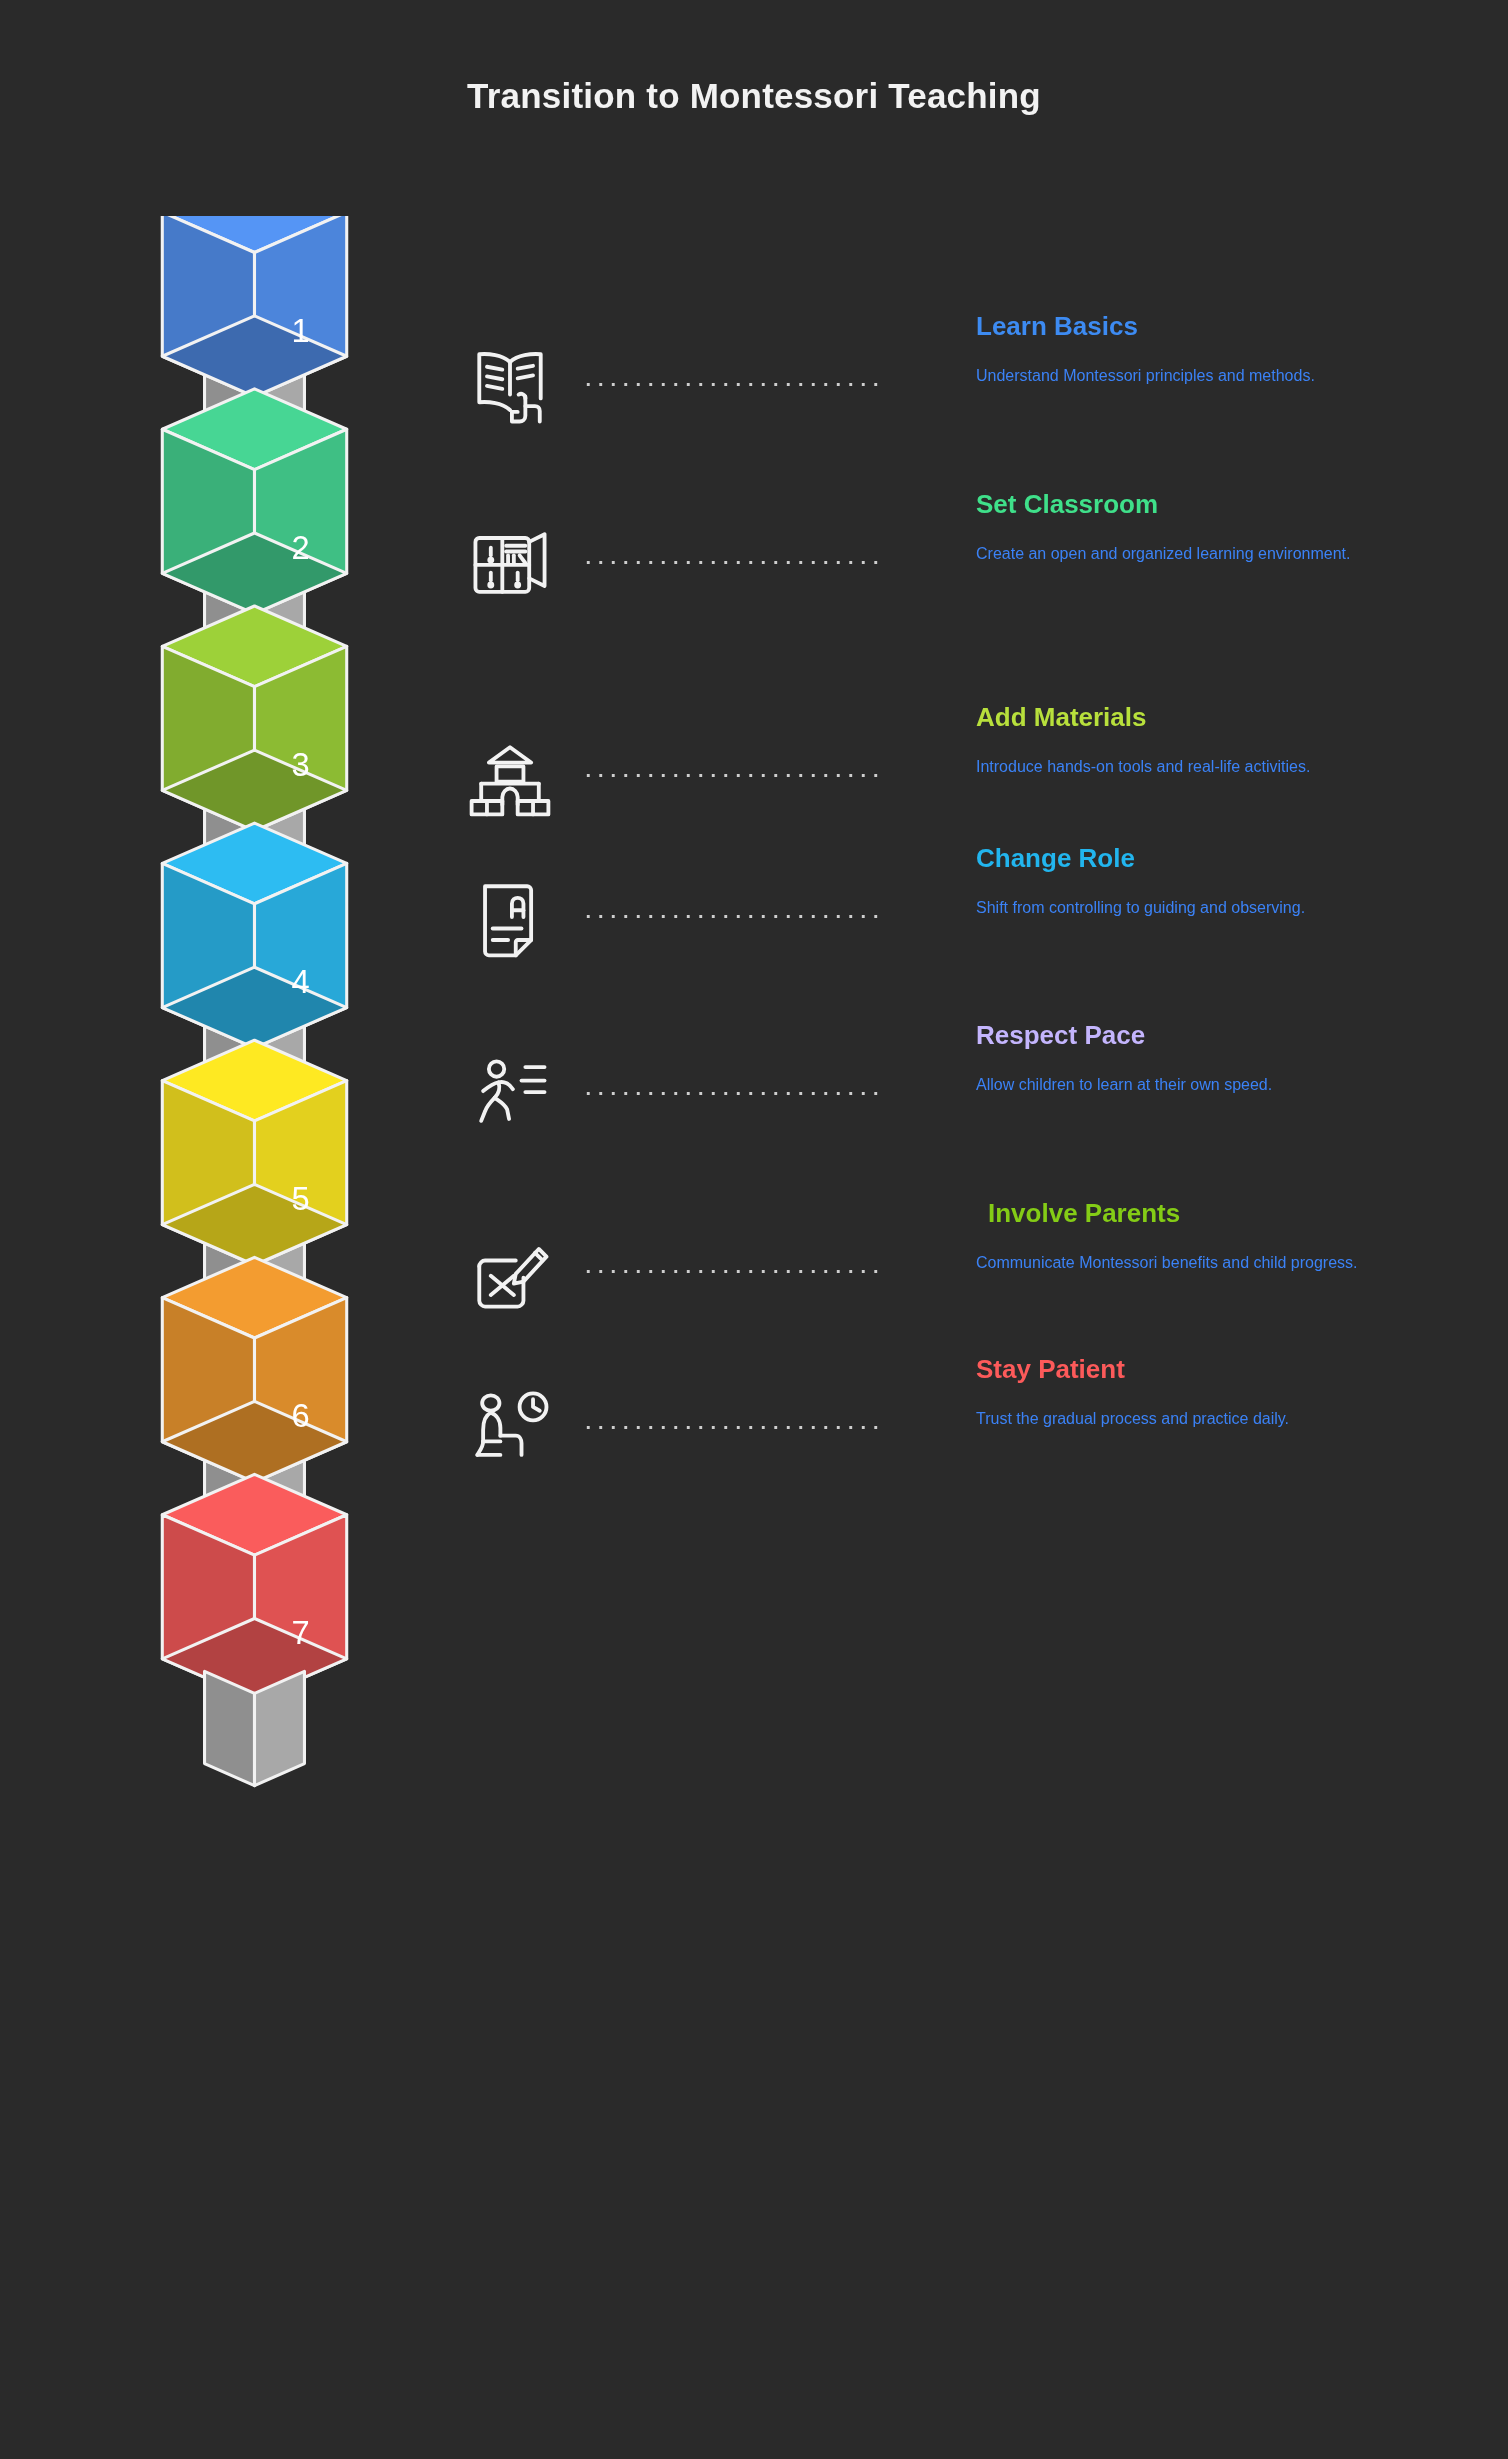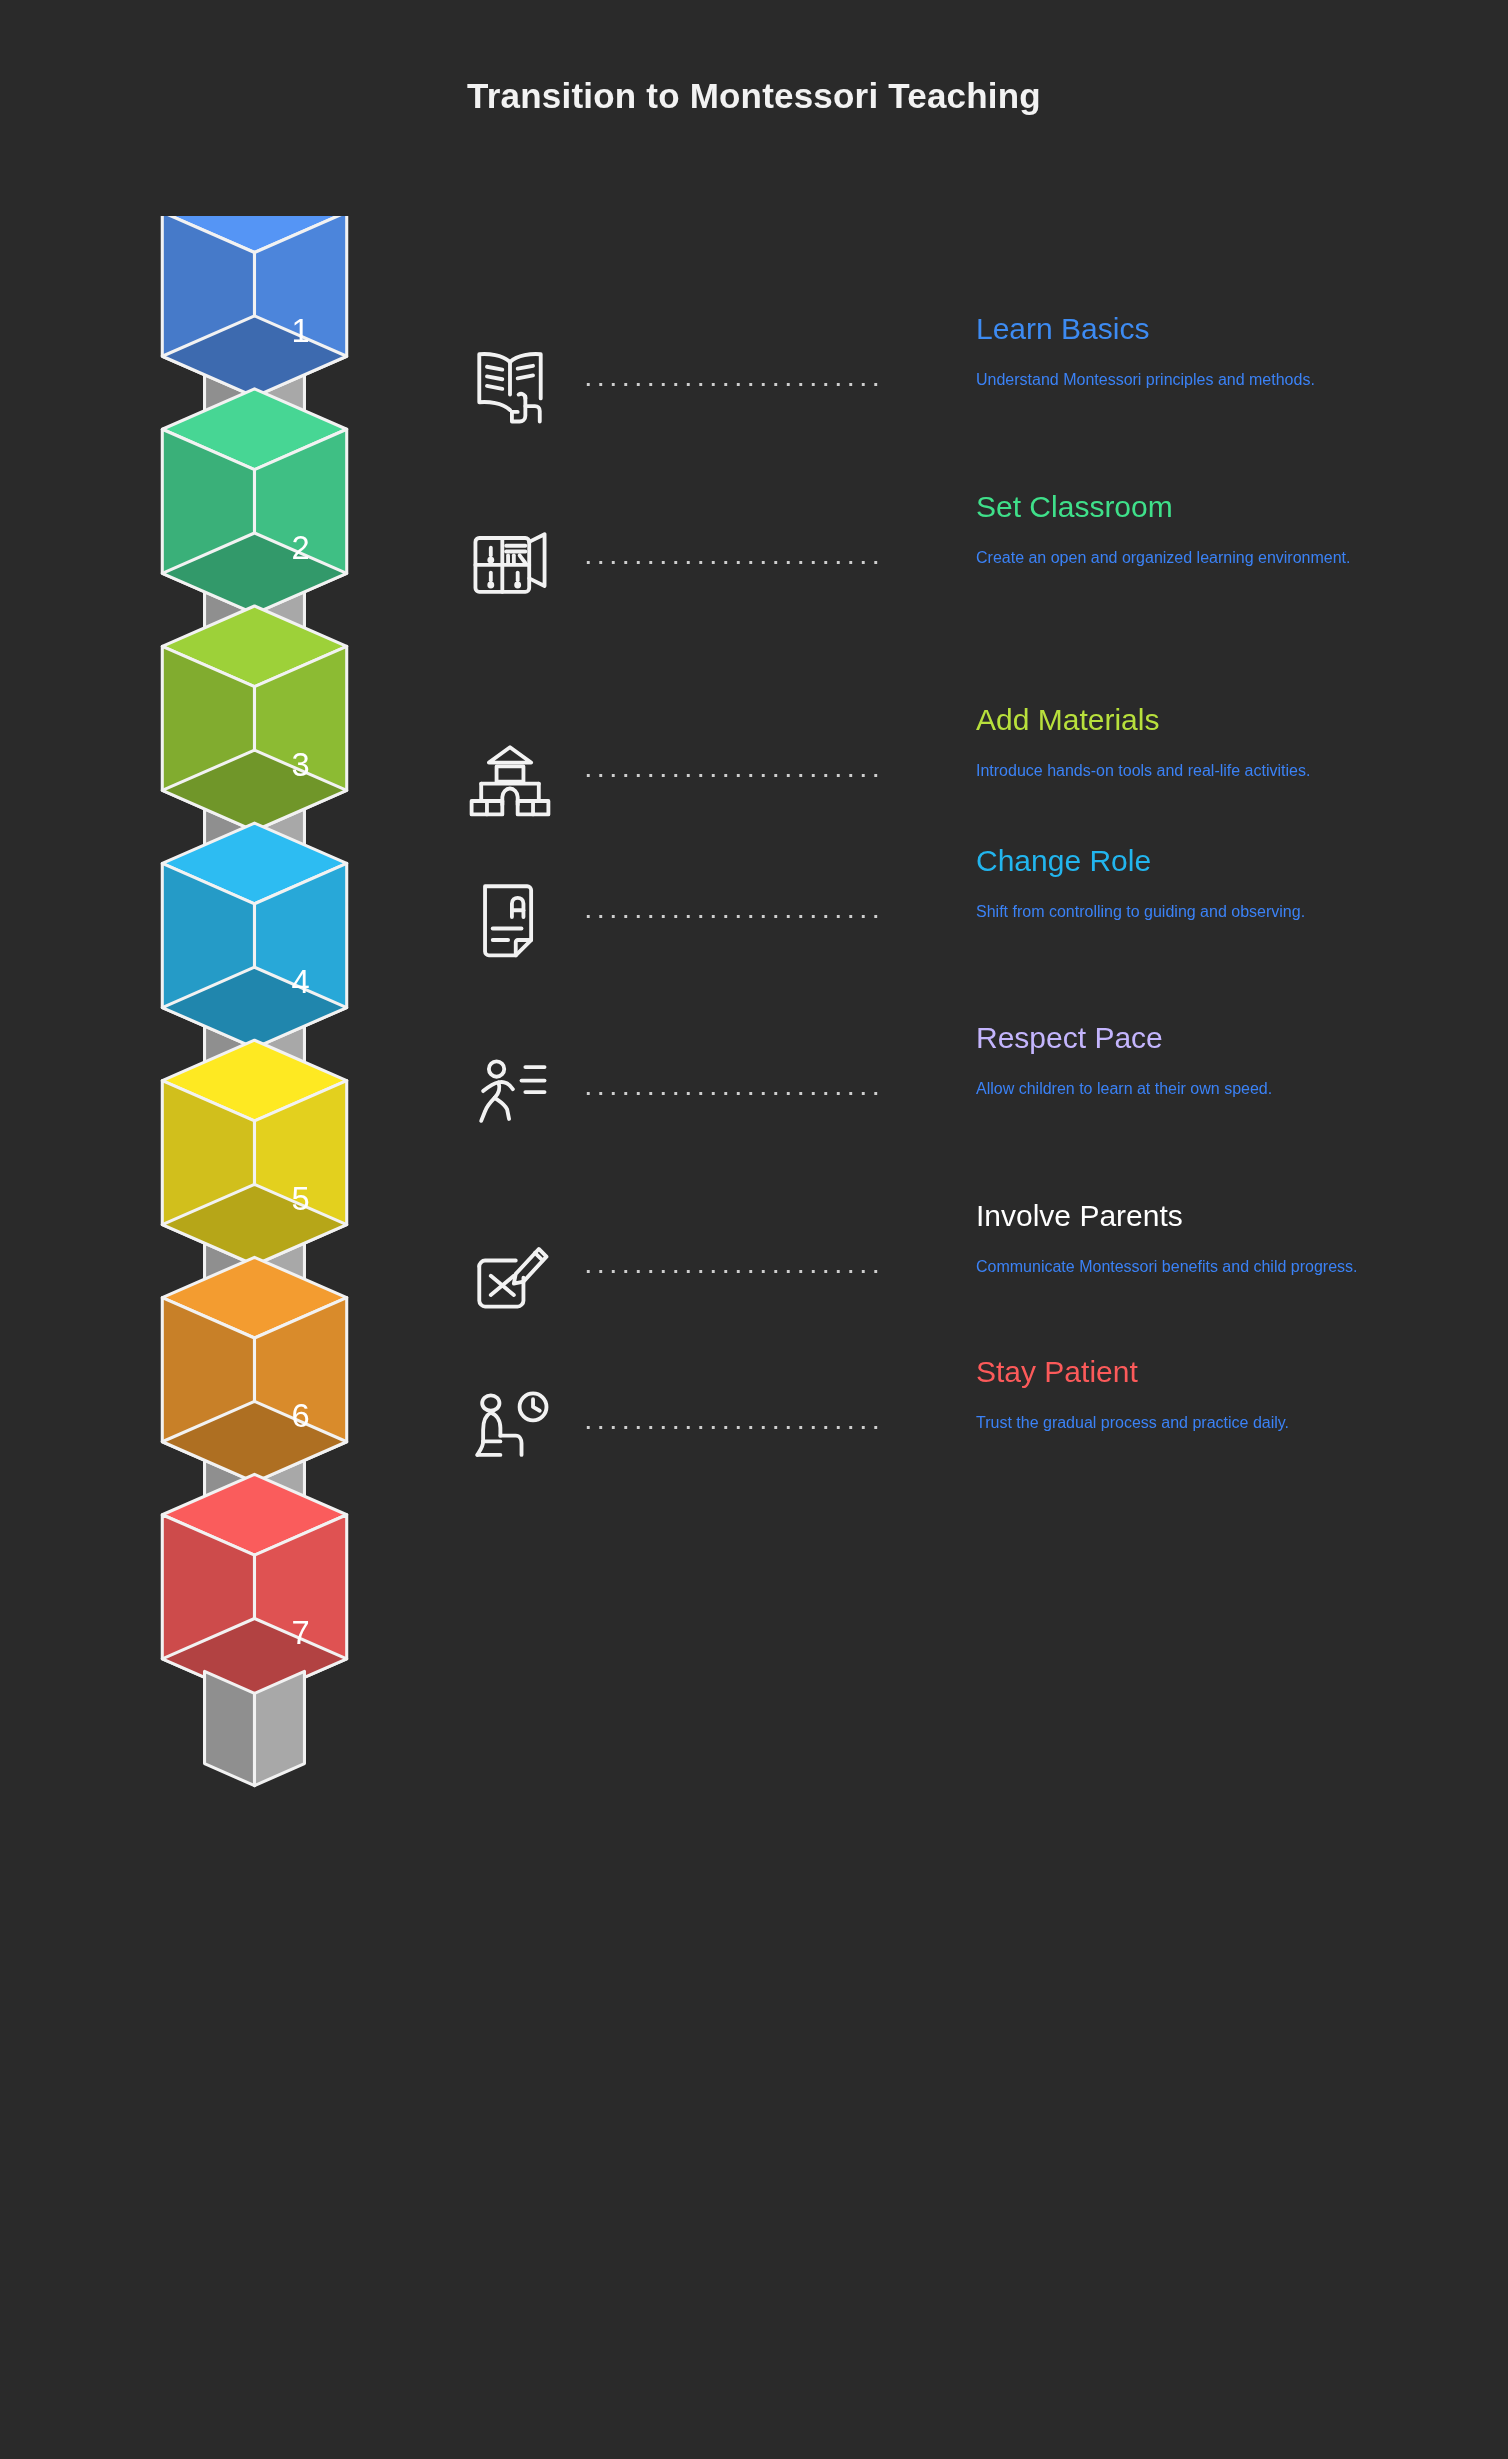--- a/index.html
+++ b/index.html
@@ -63,22 +63,22 @@
     background-repeat: repeat-x;
     background-position: 0 center;
   }
   .row-text {
     position: absolute;
     left: 524px;
     top: 0;
     width: 452px;
   }
   .row-title {
-    font-size: 30px;
-    font-weight: normal;
+    font-size: 26px;
+    font-weight: bold;
     line-height: 1.1;
     margin-bottom: 23px;
     white-space: nowrap;
   }
   .row-desc {
     font-size: 16px;
     line-height: 1.45;
     color: #3b82f6;
   }
 </style>
@@ -298,21 +298,21 @@
         <path d="M18 44 L18 80 C18 83 21 86 24 86 L58 86 C61 86 64 83 64 80 L64 56"></path>
         <path d="M18 44 C18 41 21 38 24 38 L56 38"></path>
         <path d="M30 54 L54 74"></path>
         <path d="M54 54 L30 74"></path>
         <path d="M56 52 L80 26 L88 34 L64 60 L54 62 Z"></path>
         <path d="M76 30 L84 38"></path>
       </svg>
     </div>
     <div class="dotted"></div>
     <div class="row-text">
-      <div class="row-title" style="color: #ffffff;">Involve Parents</div>
+      <div class="row-title" style="color: #84cc16; margin-left: 12px;">Involve Parents</div>
       <div class="row-desc">Communicate Montessori benefits and child progress.</div>
     </div>
   </div>
 
   <div class="row" style="top:1355px">
     <div class="row-icon">
       <svg viewBox="0 0 100 100" width="96" height="96" fill="none" stroke="#f2f2f2" stroke-width="4" stroke-linecap="round" stroke-linejoin="round">
         <ellipse cx="30" cy="24" rx="9" ry="8"></ellipse>
         <path d="M30 34 C36 36 40 42 40 50 L40 58"></path>
         <path d="M40 58 L56 58 C60 58 62 62 62 66 L62 78"></path>

